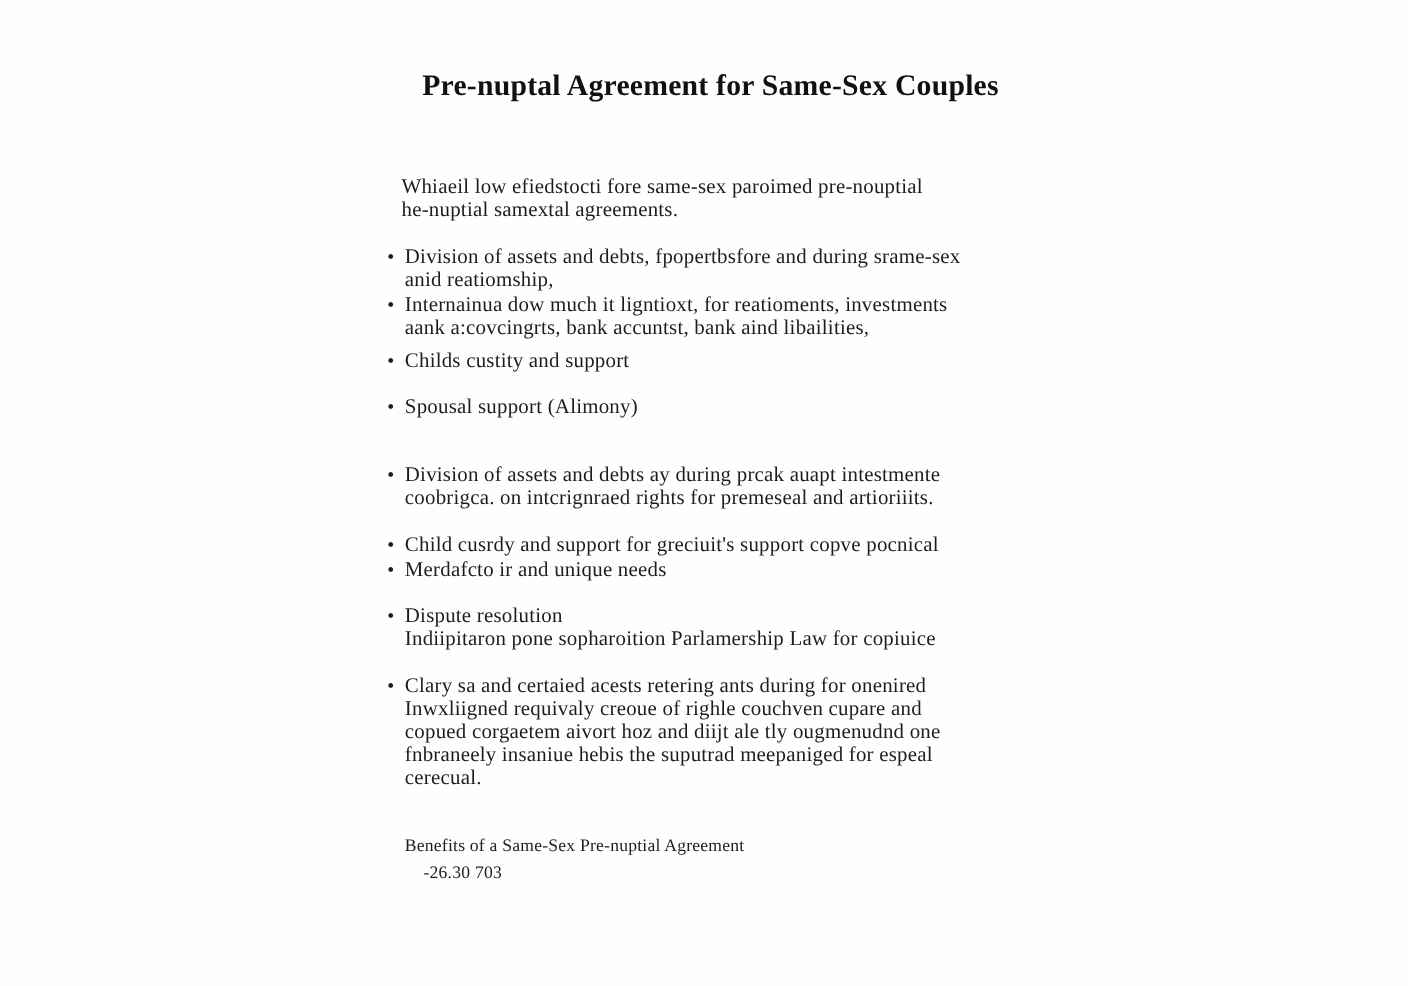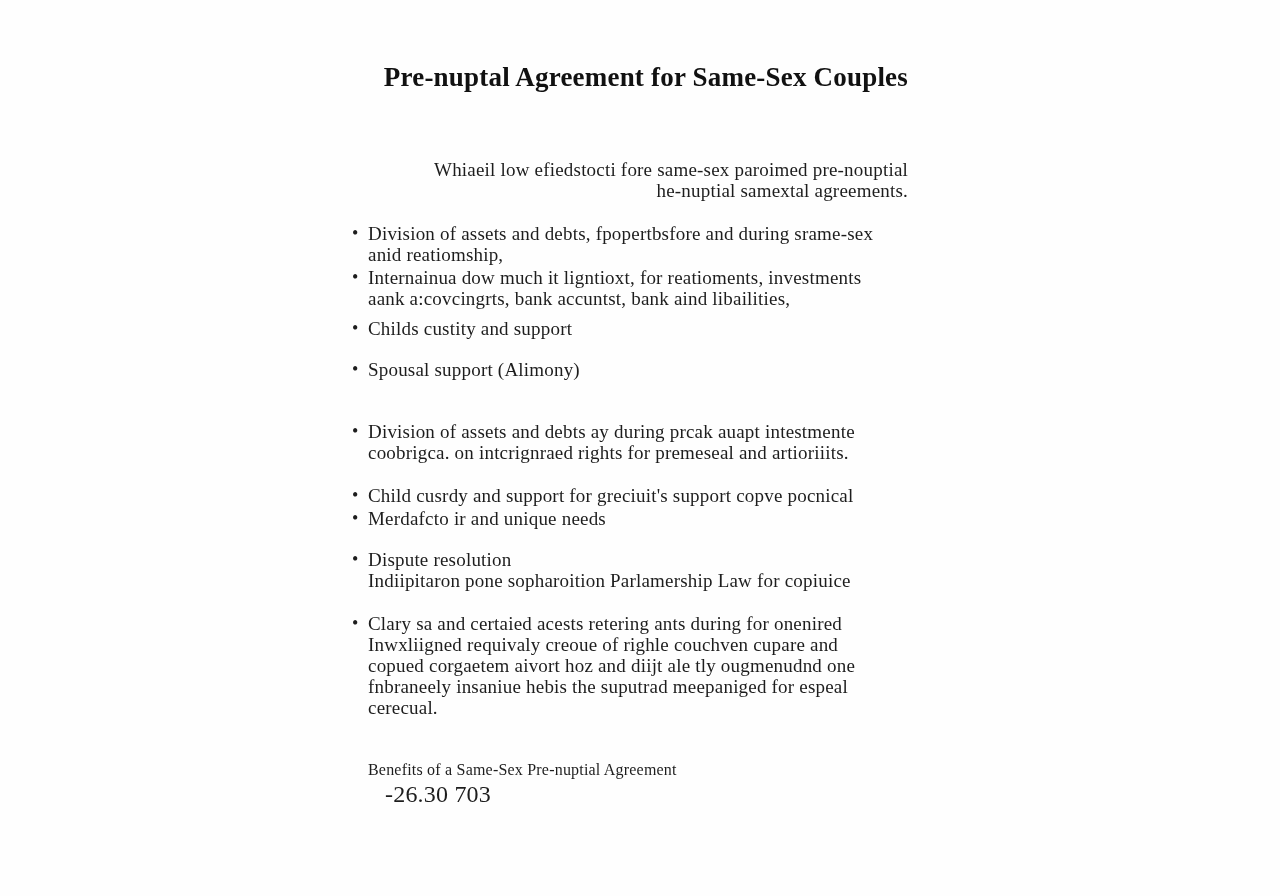--- a/index.html
+++ b/index.html
@@ -29,21 +29,20 @@
     font-size: 27px;
     line-height: 31px;
     font-weight: bold;
     text-align: right;
     letter-spacing: 0.2px;
     color: #111;
   }
   .intro {
     margin-top: 66px;
     padding-left: 15px;
-    text-align: right;
   }
   .bullet {
     display: flex;
     align-items: flex-start;
   }
   .bullet .marker {
     width: 16px;
     flex: 0 0 16px;
     padding-left: 2px;
     font-size: 18px;
@@ -59,21 +58,21 @@
   .footer {
     margin-top: 40px;
   }
   .footer-heading {
     padding-left: 18px;
     font-size: 16px;
     line-height: 24px;
   }
   .footer-number {
     padding-left: 35px;
-    font-size: 24px;
+    font-size: 16px;
     line-height: 24px;
   }
 </style>
 </head>
 <body>
 
 <div class="doc">
 
   <h1 class="doc-title">Pre-nuptal Agreement for Same-Sex Couples</h1>
 

